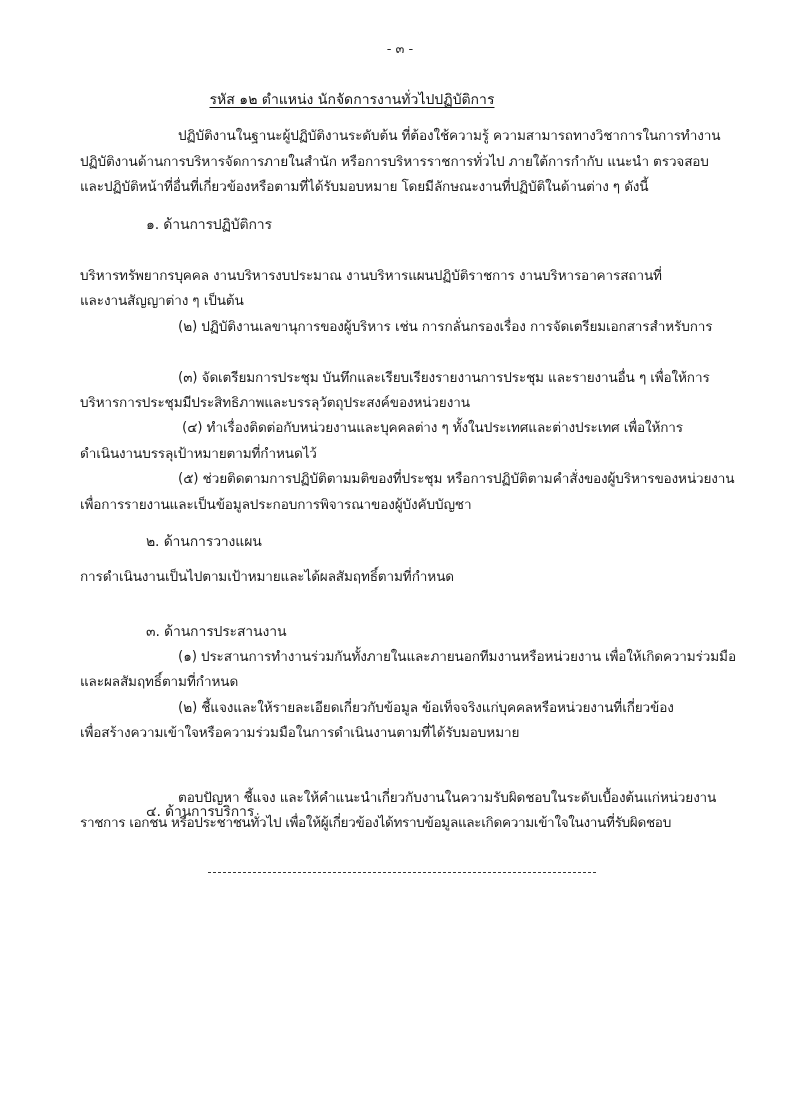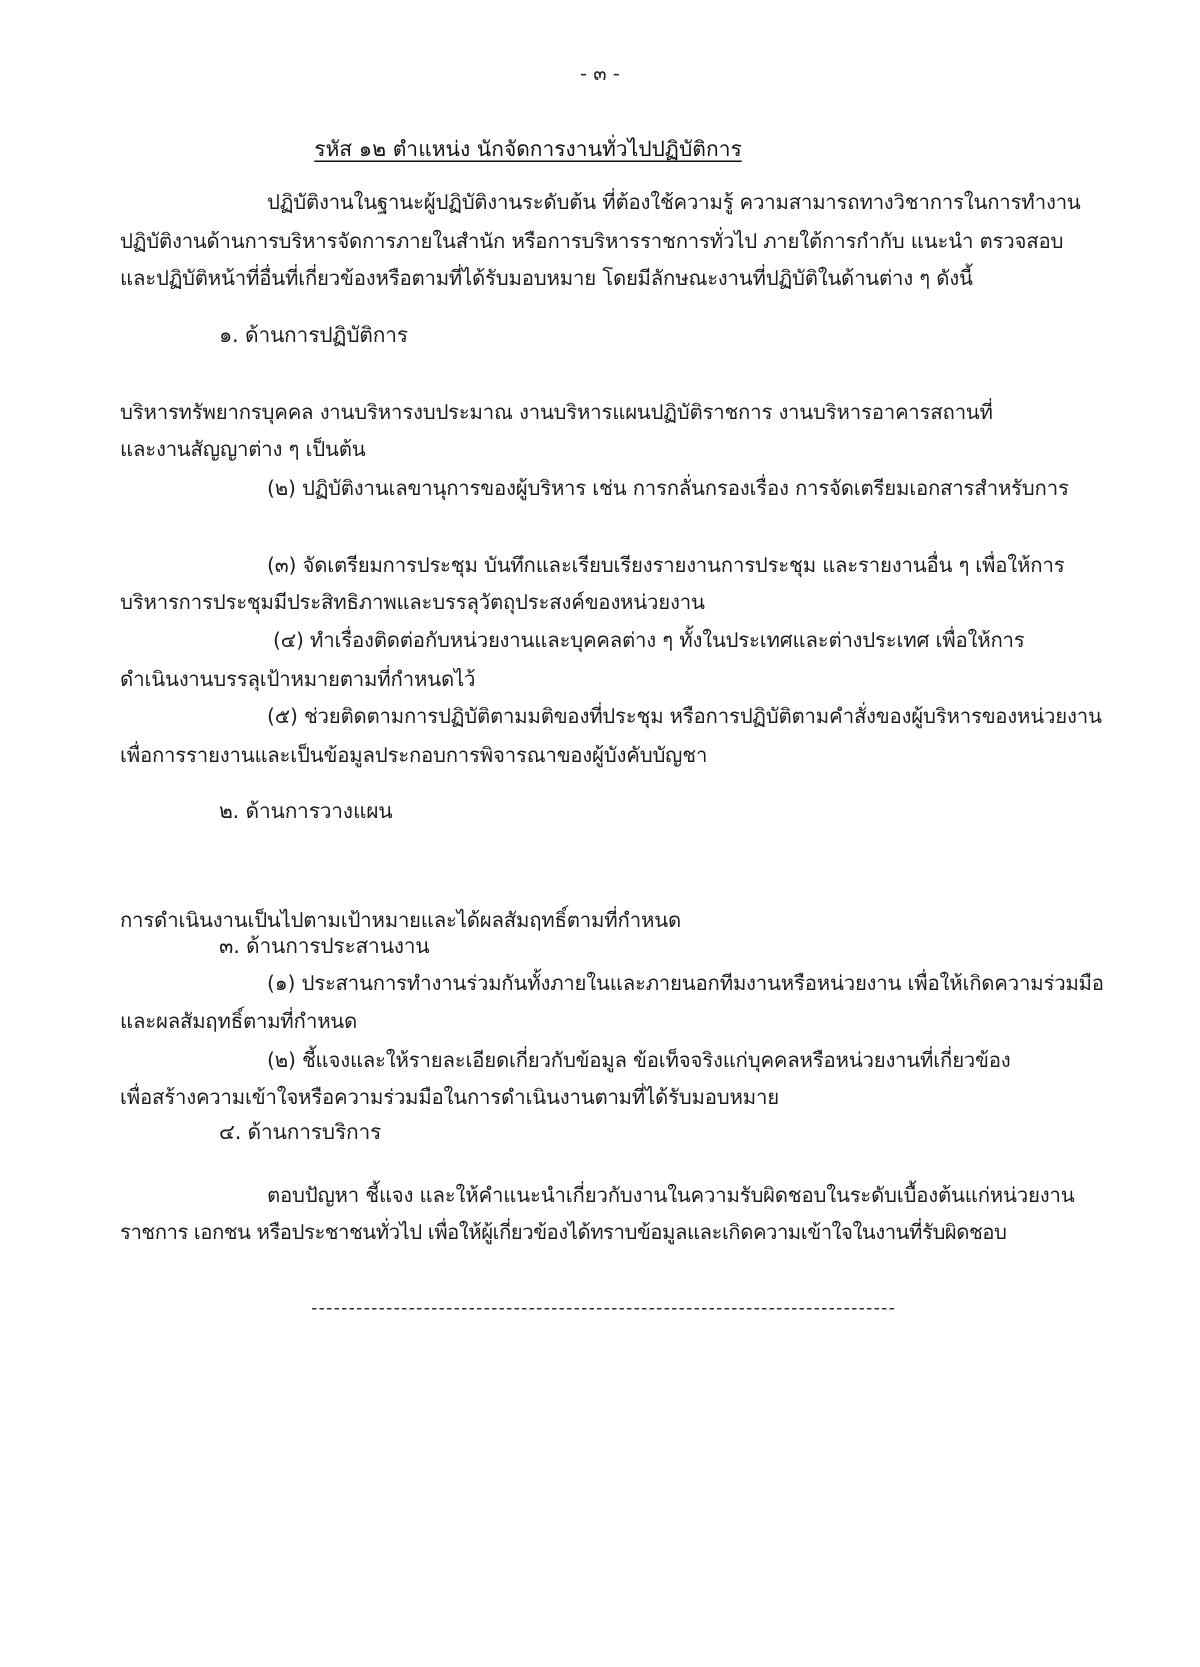--- a/index.html
+++ b/index.html
@@ -49,26 +49,26 @@
   <div class="line indent" style="top:366px">(๓) จัดเตรียมการประชุม บันทึกและเรียบเรียงรายงานการประชุม  และรายงานอื่น ๆ เพื่อให้การ</div>
   <div class="line" style="top:391px">บริหารการประชุมมีประสิทธิภาพและบรรลุวัตถุประสงค์ของหน่วยงาน</div>
 
   <div class="line indent" style="top:416px; left:150px">(๔) ทำเรื่องติดต่อกับหน่วยงานและบุคคลต่าง ๆ ทั้งในประเทศและต่างประเทศ เพื่อให้การ</div>
   <div class="line" style="top:442px">ดำเนินงานบรรลุเป้าหมายตามที่กำหนดไว้</div>
 
   <div class="line indent" style="top:467px">(๕) ช่วยติดตามการปฏิบัติตามมติของที่ประชุม หรือการปฏิบัติตามคำสั่งของผู้บริหารของหน่วยงาน</div>
   <div class="line" style="top:493px">เพื่อการรายงานและเป็นข้อมูลประกอบการพิจารณาของผู้บังคับบัญชา</div>
 
   <div class="line heading" style="top:530px">๒. ด้านการวางแผน</div>
-  <div class="line" style="top:603px">การดำเนินงานเป็นไปตามเป้าหมายและได้ผลสัมฤทธิ์ตามที่กำหนด</div>
+  <div class="line" style="top:565px">การดำเนินงานเป็นไปตามเป้าหมายและได้ผลสัมฤทธิ์ตามที่กำหนด</div>
 
   <div class="line heading" style="top:620px">๓. ด้านการประสานงาน</div>
   <div class="line indent" style="top:645px">(๑) ประสานการทำงานร่วมกันทั้งภายในและภายนอกทีมงานหรือหน่วยงาน เพื่อให้เกิดความร่วมมือ</div>
   <div class="line" style="top:670px">และผลสัมฤทธิ์ตามที่กำหนด</div>
   <div class="line indent" style="top:696px">(๒)  ชี้แจงและให้รายละเอียดเกี่ยวกับข้อมูล ข้อเท็จจริงแก่บุคคลหรือหน่วยงานที่เกี่ยวข้อง</div>
   <div class="line" style="top:721px">เพื่อสร้างความเข้าใจหรือความร่วมมือในการดำเนินงานตามที่ได้รับมอบหมาย</div>
 
-  <div class="line heading" style="top:744px">๔. ด้านการบริการ</div>
+  <div class="line heading" style="top:800px">๔. ด้านการบริการ</div>
   <div class="line indent" style="top:786px">ตอบปัญหา ชี้แจง และให้คำแนะนำเกี่ยวกับงานในความรับผิดชอบในระดับเบื้องต้นแก่หน่วยงาน</div>
   <div class="line" style="top:811px; letter-spacing:-0.35px">ราชการ เอกชน หรือประชาชนทั่วไป เพื่อให้ผู้เกี่ยวข้องได้ทราบข้อมูลและเกิดความเข้าใจในงานที่รับผิดชอบ</div>
 
   <div class="divider"></div>
 </div>
 
 </body></html>

